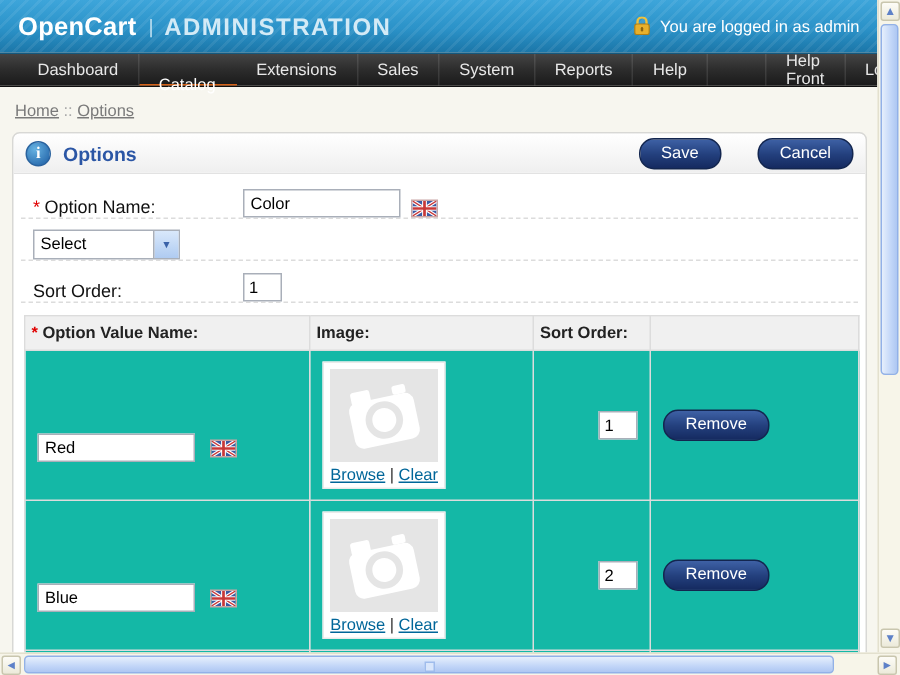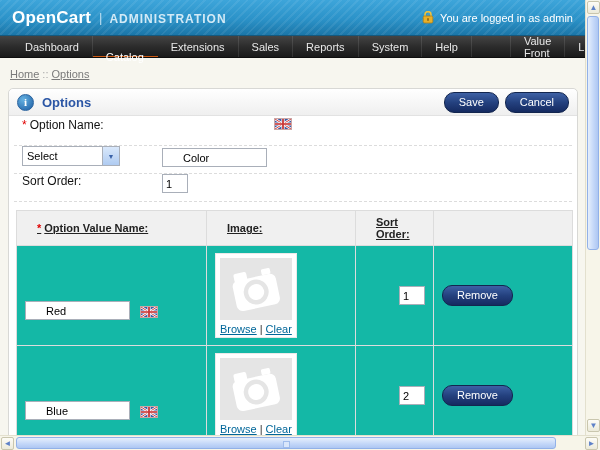--- a/index.html
+++ b/index.html
@@ -13,21 +13,21 @@
   .header {
     height:36px; position:relative;
     background:
       repeating-linear-gradient(135deg, rgba(255,255,255,0.07) 0 2px, rgba(255,255,255,0) 2px 6px),
       linear-gradient(#3DA5DA 0%, #2B92C8 55%, #1B76A8 100%);
     border-bottom:1px solid #14597F;
     display:flex; align-items:center; padding:0 12px;
   }
   .logo { color:#fff; font-size:17px; font-weight:bold; letter-spacing:0.2px; }
   .logo-divider { color:#BFDFF0; font-size:13px; margin:0 7px 0 8px; }
-  .logo-sub { color:#D3EAF6; font-size:12px; font-weight:bold; letter-spacing:1px; padding-top:2px; }
+  .logo-sub { color:#D3EAF6; font-size:16px; font-weight:bold; letter-spacing:1px; padding-top:2px; }
   .login-status { margin-left:auto; display:flex; align-items:center; color:#FFFFFF; font-size:11px; }
   .lock-icon { width:12px; height:13px; margin-right:6px; }
 
   
   .nav {
     height:22px; background:linear-gradient(#444444 0%, #2C2C2C 50%, #1A1A1A 100%);
     display:flex; align-items:stretch; font-size:11px; color:#E8E8E8;
     border-bottom:1px solid #0E0E0E;
   }
   .nav-item { display:flex; align-items:center; padding:0 13px; cursor:pointer; border-right:1px solid rgba(255,255,255,0.10); }
@@ -50,57 +50,57 @@
     border-radius:5px 5px 0 0;
   }
   .info-icon {
     width:17px; height:17px; border-radius:50%;
     background:radial-gradient(circle at 35% 30%, #66B2E2, #2E71B2 75%);
     border:1px solid #29629E; color:#fff; font-size:11px; font-weight:bold;
     font-family:"Liberation Serif", serif;
     display:flex; align-items:center; justify-content:center;
   }
   .panel-title { margin-left:8px; font-size:13px; font-weight:bold; color:#2B56A5; }
-  .panel-buttons { margin-left:auto; display:flex; gap:6px; }
+  .panel-buttons { margin-left:auto; display:flex; gap:24px; }
   .btn {
     display:inline-block; padding:3px 14px 4px; font-size:11px; color:#fff;
     background:linear-gradient(#3E61A5 0%, #24417F 50%, #152A60 100%);
     border:1px solid #13264F; border-radius:10px; cursor:pointer; text-align:center;
   }
 
   
   .form { padding-top:2px; }
-  .form-row { height:28px; display:flex; align-items:flex-start; margin:0 5px; padding-left:8px; border-bottom:1px dashed #DCDCDC; }
+  .form-row { height:28px; display:flex; align-items:flex-end; margin:0 5px; padding-left:8px; border-bottom:1px dashed #DCDCDC; }
   .form-label { width:140px; font-size:12px; color:#111; }
   .req { color:#E00000; margin-right:3px; }
-  input.txt { width:105px; height:19px; border:1px solid #A9AFB9; font-size:11px; padding:1px 20px; font-family:"Liberation Sans", sans-serif;margin-top:30px; }
+  input.txt { width:105px; height:19px; border:1px solid #A9AFB9; font-size:11px; padding:1px 4px; font-family:"Liberation Sans", sans-serif;margin-top:30px; }
   input.sm { width:26px; height:19px; border:1px solid #A9AFB9; font-size:11px; padding:1px 3px; font-family:"Liberation Sans", sans-serif; }
   .flag { width:18px; height:12px; margin-left:7px; border:1px solid #C9A6A6; vertical-align:middle; }
 
   .select {
     width:98px; height:20px; border:1px solid #A9AFB9; background:#fff;
     display:flex; align-items:center; font-size:11px; cursor:pointer;
   }
   .select-value { flex:1; padding:0 4px; }
   .select-arrow {
     width:17px; height:100%; display:flex; align-items:center; justify-content:center;
     background:linear-gradient(#D9E8FB, #AFCBF1); border-left:1px solid #A9AFB9;
     color:#3A62A8; font-size:7px;
   }
 
   
   table.values { border-collapse:collapse; table-layout:fixed; width:556px; margin:8px 7px 0; font-size:11px; }
   table.values th, table.values td { border:1px solid #DCDCDC; }
-  table.values th { background:#F0F0F0; font-weight:bold; text-align:left; padding:5px 20px; color:#222;text-decoration:underline; }
+  table.values th { background:#F0F0F0; font-weight:bold; text-align:left; padding:5px 4px; color:#222; }
   table.values td { background:#14b8a6; vertical-align:middle; padding:4px 8px; height:100px; }
   col.c1 { width:190px; } col.c2 { width:149px; } col.c3 { width:78px; } col.c4 { width:139px; }
   th.sort-h, td.sort-c { text-align:right; }
   td.sort-c { padding-right:4px; }
 
-  .img-widget { width:82px; background:#fff; border:1px solid #EAEAEA; padding:4px 4px 2px; text-align:left; }
+  .img-widget { width:82px; background:#fff; border:1px solid #EAEAEA; padding:4px 4px 2px; text-align:right; }
   .img-thumb { width:72px; height:62px; background:#E5E5E5; display:block; }
   .img-links { margin-top:3px; font-size:11px; color:#444; white-space:nowrap; }
   .img-links a { color:#006699; text-decoration:underline; cursor:pointer; }
   .link-sep { margin:0 3px; color:#333; }
 
   
   .v-scrollbar { position:absolute; right:0; top:0; width:15px; height:435px; background:#F7F5E9; border-left:1px solid #E3E0CE; }
   .h-scrollbar { position:absolute; left:0; bottom:0; width:600px; height:15px; background:#F7F5E9; border-top:1px solid #E3E0CE; }
   .sb-btn {
     position:absolute; background:linear-gradient(#FDFCF7,#ECEADA); border:1px solid #C9C6AE;
@@ -150,32 +150,32 @@
       <div class="nav-item active">
           <span>Catalog</span>
         </div>
       <div class="nav-item">
           <span>Extensions</span>
         </div>
       <div class="nav-item">
           <span>Sales</span>
         </div>
       <div class="nav-item">
+          <span>System</span>
+        </div>
+      <div class="nav-item">
           <span>Reports</span>
-        </div>
-      <div class="nav-item">
-          <span>System</span>
         </div>
       <div class="nav-item">
           <span>Help</span>
         </div>
       <div class="nav-item nav-spacer"></div>
       <div class="nav-right">
         <div class="nav-item">
-            <span>Value Front</span>
+            <span>Help Front</span>
           </div>
         <div class="nav-item">
             <span>Logout</span>
           </div>
       </div>
     </div>
 
     <div class="content">
       <div class="breadcrumb">
         <a>Home</a><span class="crumb-sep">::</span><a>Options</a>

